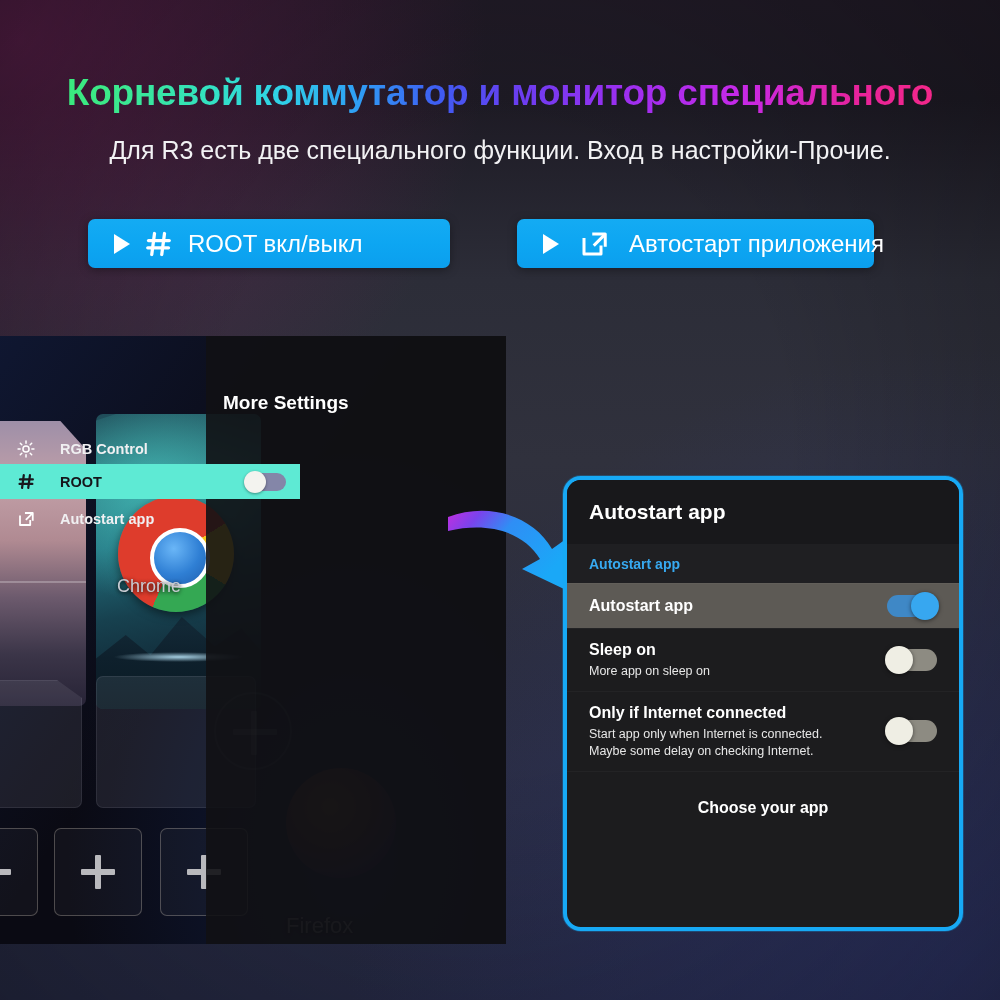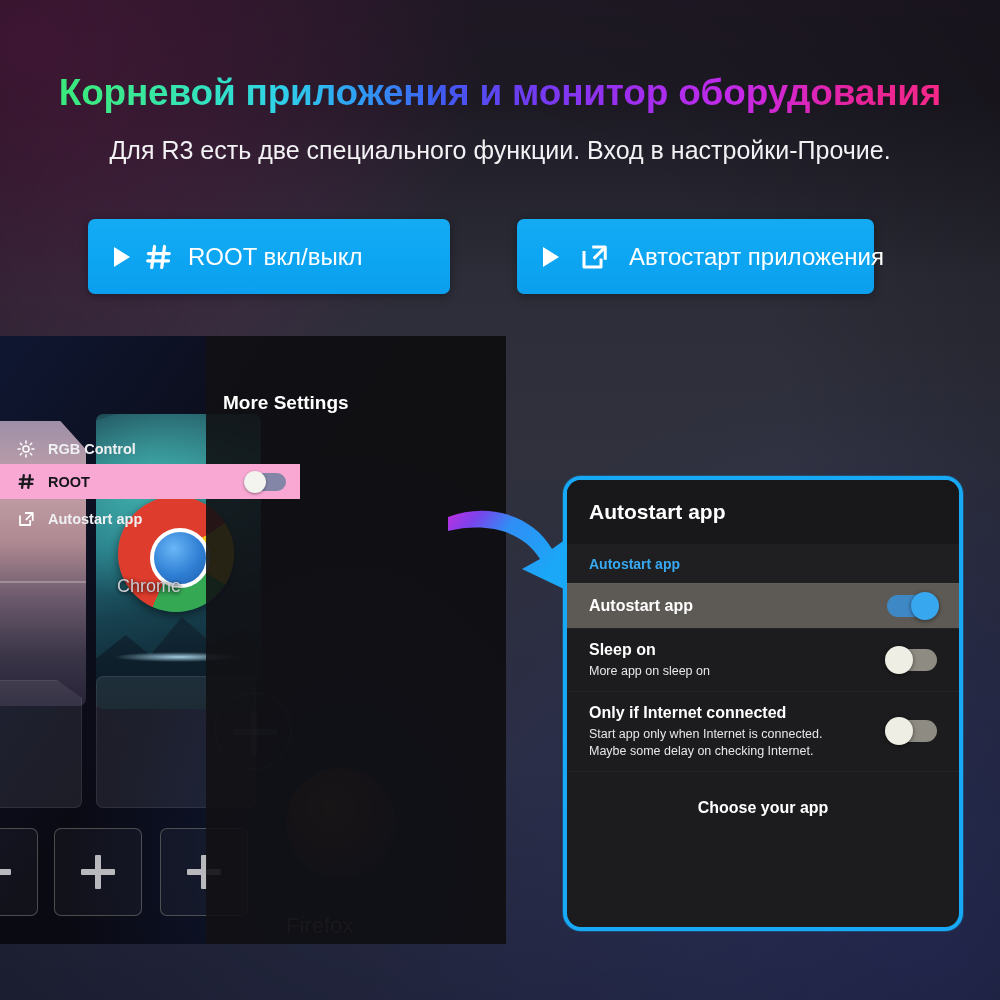--- a/index.html
+++ b/index.html
@@ -36,21 +36,21 @@
     -webkit-text-fill-color:transparent; color:transparent;
     white-space:nowrap;
   }
   .subline{
     position:absolute; left:0; top:136px; width:1000px; text-align:center;
     font-size:25px; color:#f2f2f4; font-weight:400; white-space:nowrap;
   }
 
   
   .cta{
-    position:absolute; height:75px; border-radius:7px;
+    position:absolute; height:49px; border-radius:7px;
     background:linear-gradient(180deg,#14abf3 0%, #0da6f2 50%, #0b9fee 100%);
     display:flex; align-items:center; gap:14px; padding:0 26px;
     box-shadow:0 2px 10px rgba(0,0,0,.35);
   }
   .cta-1{ left:88px; top:219px; width:362px; }
   .cta-2{ left:517px; top:219px; width:357px;gap:20px; }
   .cta .play{
     width:0;height:0;border-style:solid;border-width:10px 0 10px 16px;
     border-color:transparent transparent transparent #ffffff; flex:none;
   }
@@ -157,25 +157,25 @@
   
   .more{
     position:absolute; left:206px; top:336px; width:300px; height:608px;
     background:rgba(17,17,20,.90);
   }
   .more-title{
     position:absolute; left:17px; top:56px; color:#fff; font-size:19px; font-weight:bold;
   }
   .mrow{
     position:absolute; left:0; width:300px; height:35px;
-    display:flex; align-items:center; padding:0 16px; gap:12px;
+    display:flex; align-items:center; padding:0 16px; gap:24px;
   }
   .mrow .mico{ width:20px; flex:none; display:flex; align-items:center; justify-content:center; }
   .mrow .mlbl{ color:#f0f0f2; font-size:14.5px; font-weight:bold; }
-  .mrow.sel{ background:#f9a8d4;text-align:center; }
+  .mrow.sel{ background:#5eead4;text-align:center; }
   .mrow.sel .mlbl{ color:#15151a; font-weight:bold; }
   .row-rgb{ top:431px; }
   .row-root{ top:464px; }
   .row-auto{ top:501px; }
   .sw-sm{
     position:absolute; right:14px; top:50%; margin-top:-9px;
     width:42px; height:18px; border-radius:9px; background:#8486a8;
   }
   .sw-sm .knob{
     position:absolute; left:0; top:-2px; width:22px; height:22px; border-radius:50%;
@@ -219,21 +219,21 @@
   .arow.plain{ padding-top:26px; padding-bottom:22px;text-align:center; }
 </style>
 </head>
 <body>
 
 <div class="stage">
 
   <div class="bg-base"></div>
   <div class="bg-vign"></div>
 
-  <div class="headline">Корневой приложения и монитор оборудования</div>
+  <div class="headline">Корневой коммутатор и монитор специального</div>
   <div class="subline">Для R3 есть две специального функции.  Вход в настройки-Прочие.</div>
 
   <div class="cta cta-1">
     <span class="play"></span>
     <span class="ico">
       <svg width="30" height="30" viewBox="0 0 24 24">
         <g stroke="#ffffff" stroke-width="2.6" stroke-linecap="round">
           <line x1="8.4" y1="3.6" x2="6.2" y2="20.4"></line>
           <line x1="16.4" y1="3.6" x2="14.2" y2="20.4"></line>
           <line x1="3.6" y1="9.2" x2="20.2" y2="9.2"></line>

